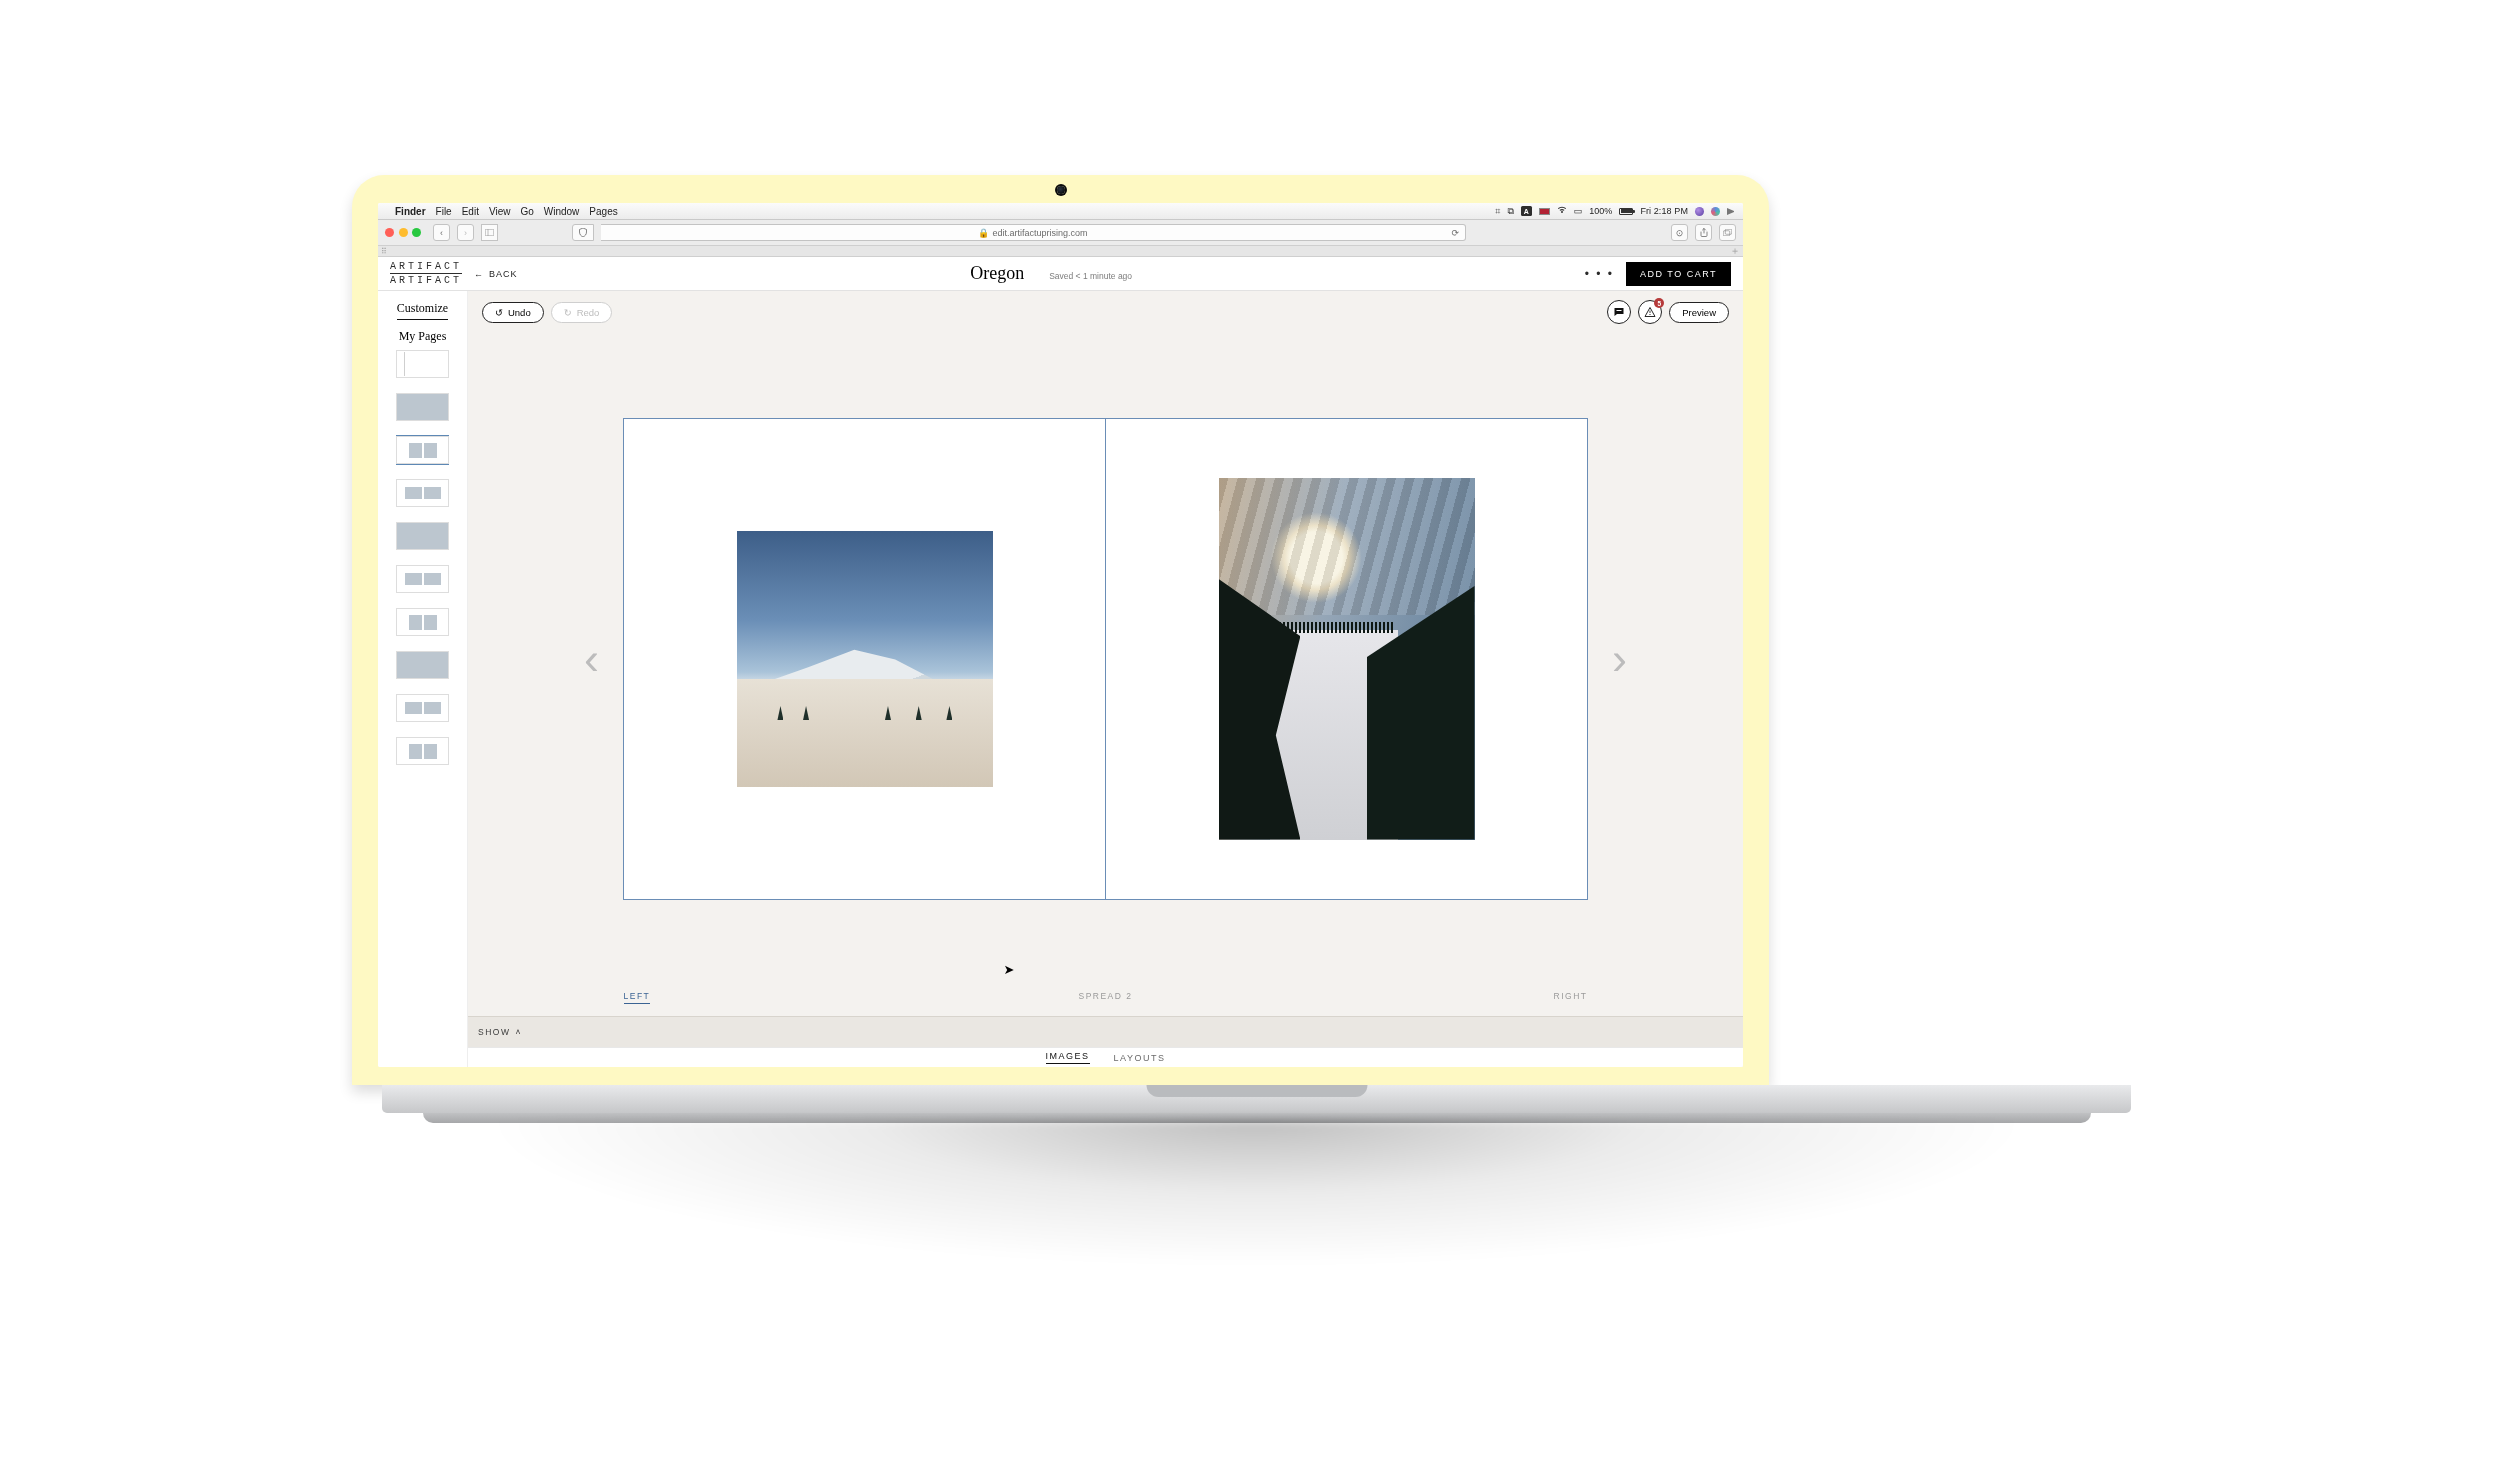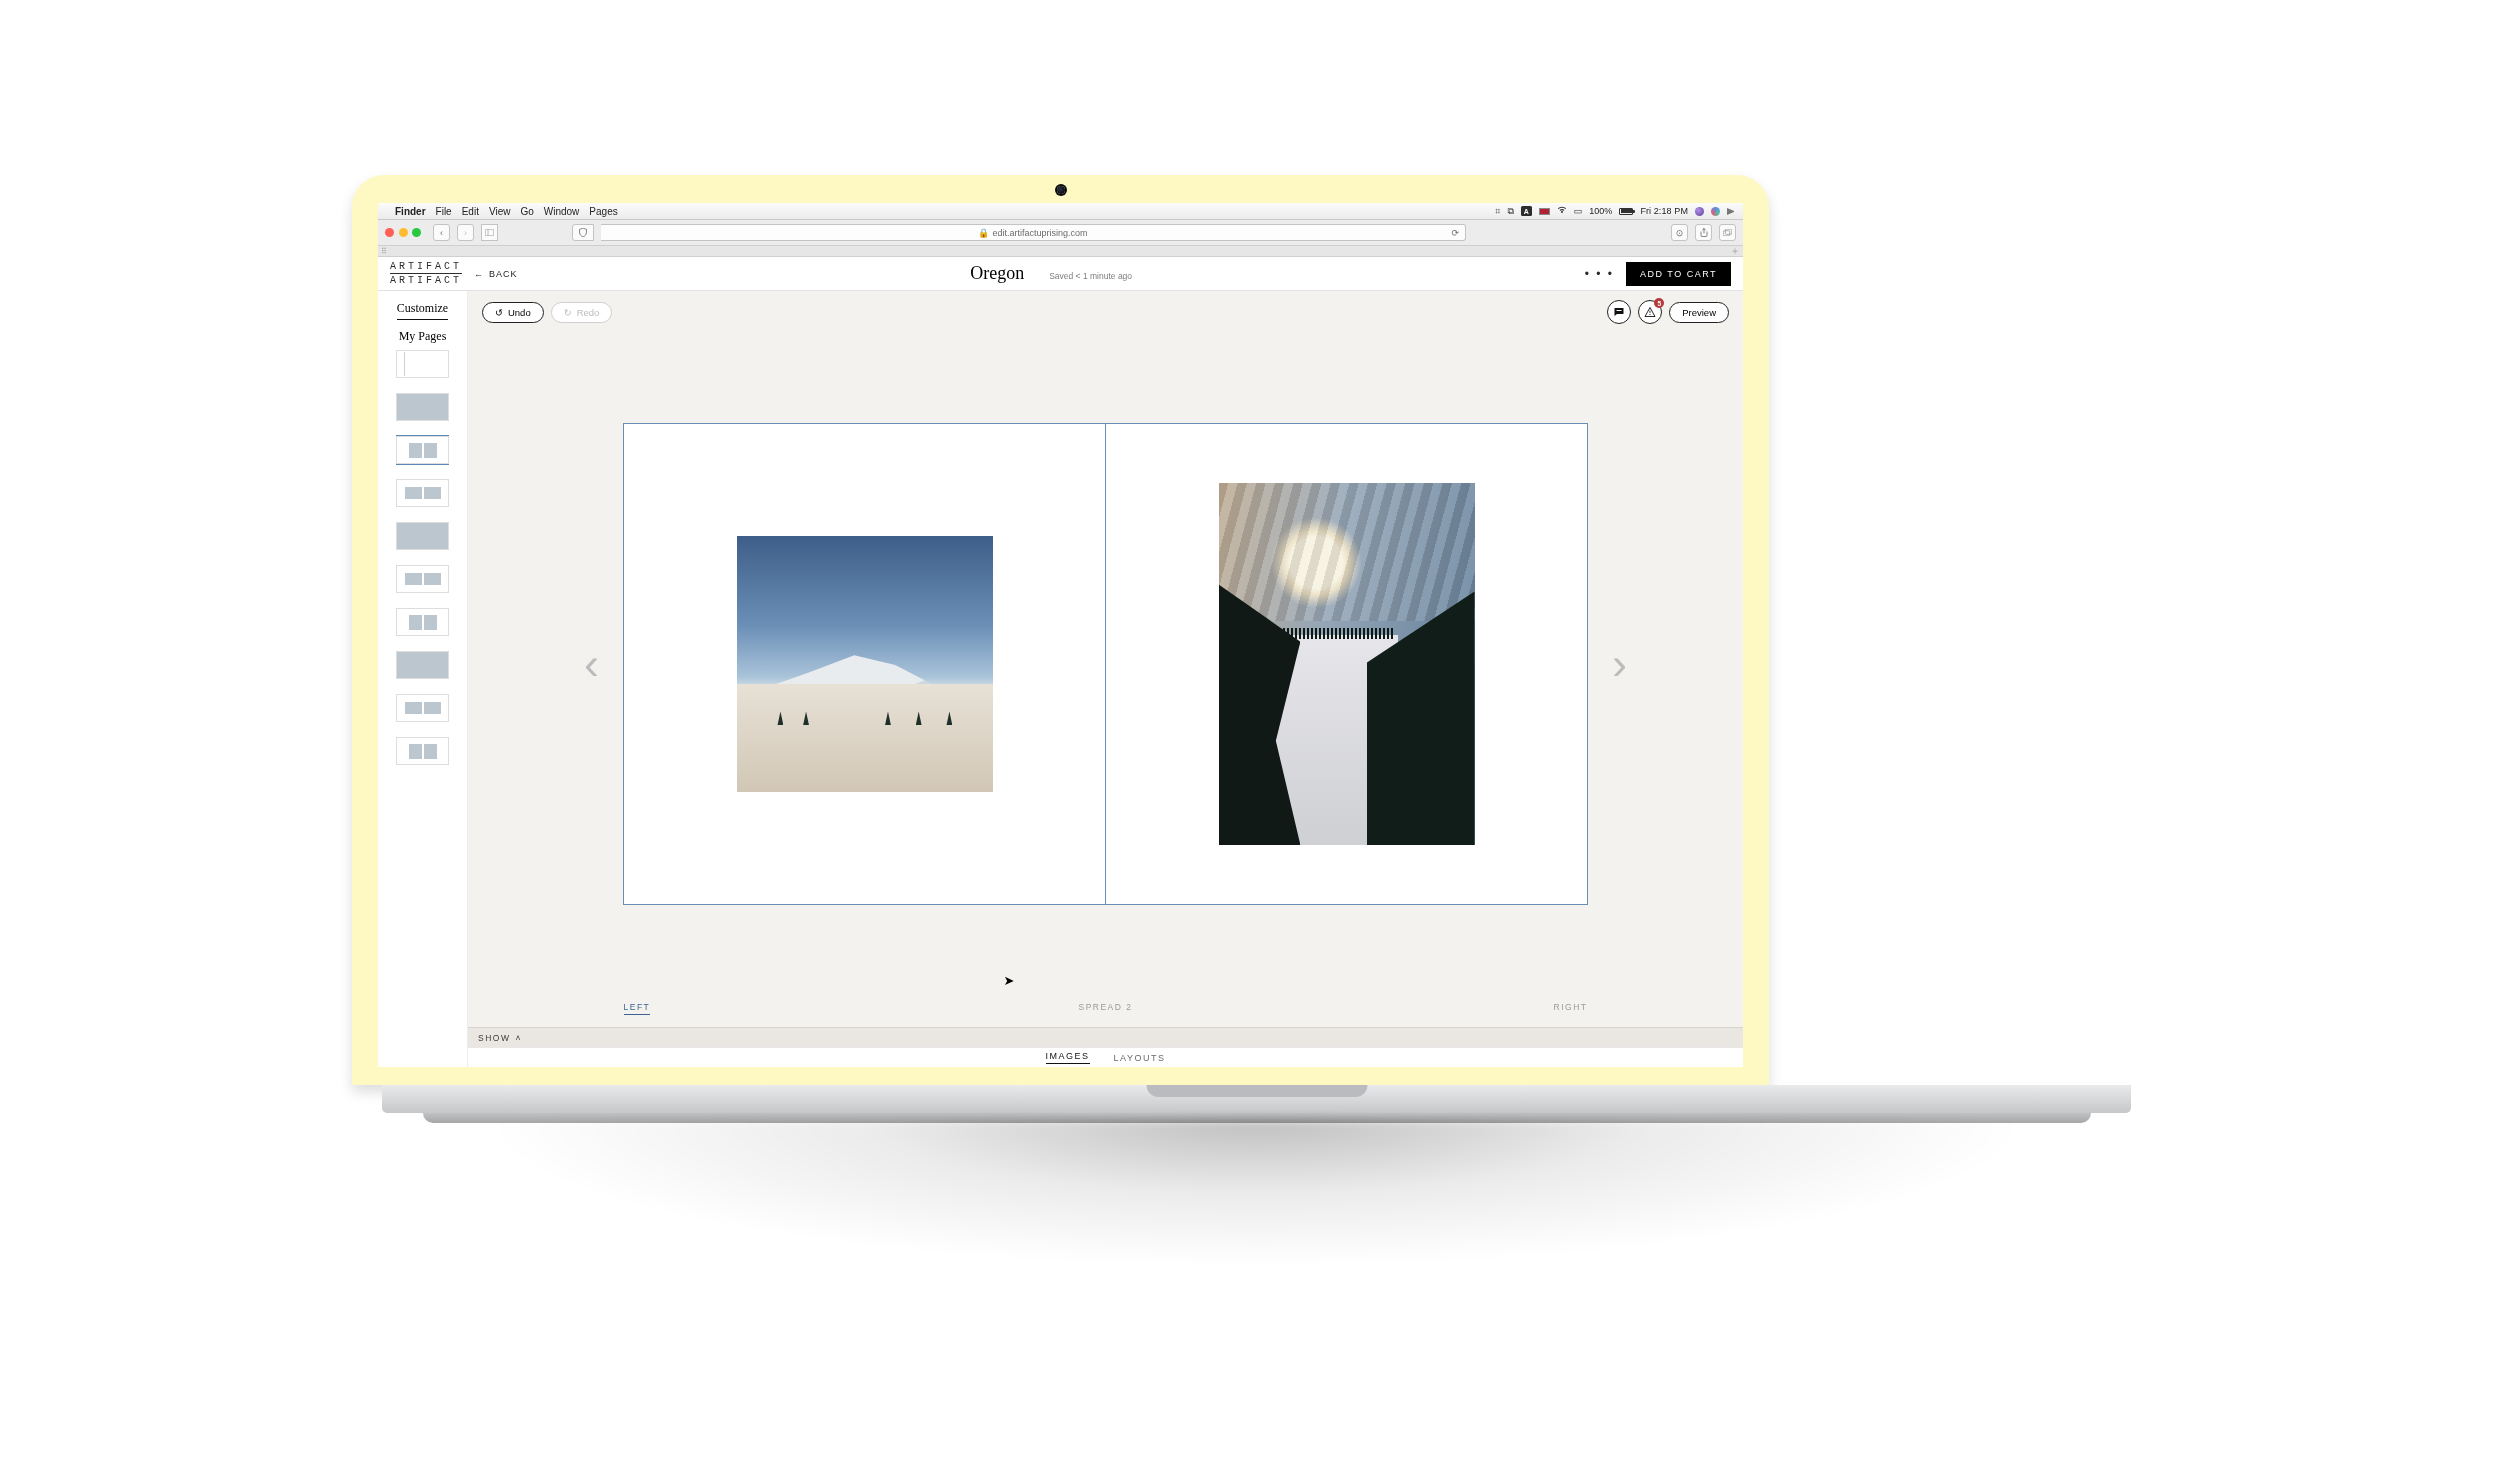--- a/index.html
+++ b/index.html
@@ -165,21 +165,21 @@
   .photo-port .for-l{position:absolute;left:0;top:28%;bottom:0;width:32%;background:#101915;clip-path:polygon(0 0,100% 22%,70% 60%,100% 100%,0 100%);}        
   .photo-port .for-r{position:absolute;right:0;top:30%;bottom:0;width:42%;background:#111d18;clip-path:polygon(0 28%,100% 0,100% 100%,0 100%);}        
   .photo-port .snow{position:absolute;left:20%;right:30%;top:42%;bottom:0;background:linear-gradient(#e6e6ea,#cfd0d4);}        
   .treeline{position:absolute;left:22%;right:32%;top:40%;height:11px;background:repeating-linear-gradient(90deg,#0d1713 0 2px,transparent 2px 4px);}
 
   .spread-footer{display:flex;justify-content:center;align-items:flex-start;padding:3px 0 15px;position:relative;font-size:8.5px;letter-spacing:1.5px;color:#9a9a9a;}
   .sf-left{position:absolute;left:calc(50% - 482px);color:#3a6393;border-bottom:1.5px solid #3a6393;padding-bottom:2px;}
   .sf-right{position:absolute;right:calc(50% - 482px);}
   .cursor{position:absolute;left:42%;bottom:39px;font-size:13px;color:#000;}
 
-  .showbar{height:20px;background:#eae7e2;border-top:0.5px solid #d8d4cd;display:flex;align-items:center;padding:0 10px;font-size:8.5px;letter-spacing:1.5px;color:#3b3b3b;}
+  .showbar{height:31px;background:#eae7e2;border-top:0.5px solid #d8d4cd;display:flex;align-items:center;padding:0 10px;font-size:8.5px;letter-spacing:1.5px;color:#3b3b3b;}
   .bottom-tabs{height:20px;background:#fff;display:flex;align-items:center;justify-content:center;gap:24px;font-size:9px;letter-spacing:1.5px;color:#6a6a6a;border-top:0.5px solid #e8e8e8;}
   .bottom-tabs .on{color:#111;border-bottom:1.5px solid #111;padding-bottom:2.5px;}
 
   
   .tA{background:linear-gradient(#5a6f82 0 40%,#e9e5dc 40% 100%);}        
   .tB{background:linear-gradient(#7c8d99 0 35%,#111915 35% 100%);}        
   .tC{background:linear-gradient(#2a3a48 0 45%,#d9dadd 45% 100%);}        
   .tD{background:linear-gradient(#aeb8c0 0 50%,#d9d9d9 50% 100%);}        
   .tE{background:linear-gradient(#8da0b0 0 40%,#2c3a34 40% 100%);}
 </style>

